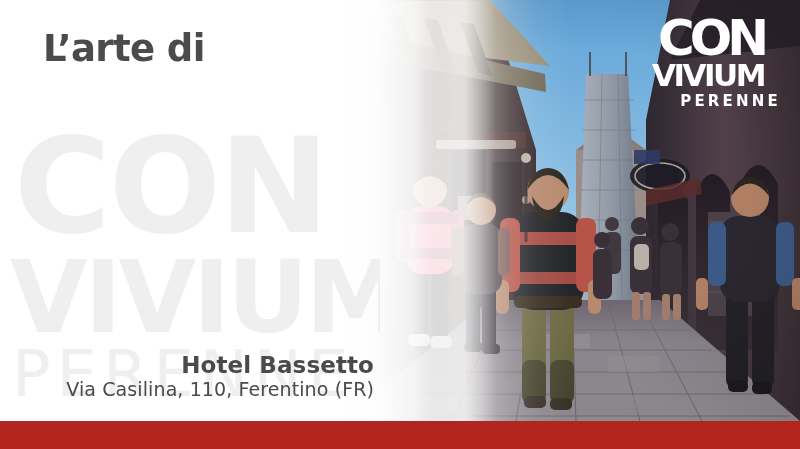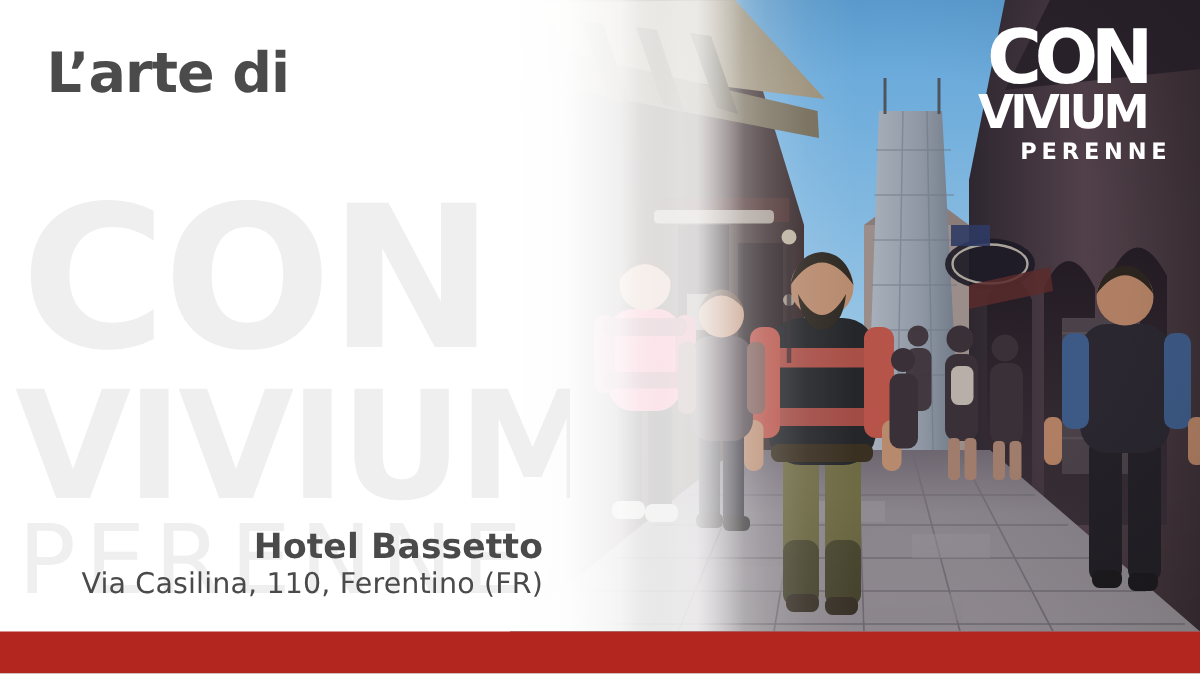--- a/index.html
+++ b/index.html
@@ -78,21 +78,21 @@
     letter-spacing:-3px;
   }
   .wm-perenne{
     position:absolute;left:12px;top:222px;
     font-size:64px;line-height:64px;
     font-weight:normal;
     letter-spacing:6px;
   }
 
   
-  .content{position:absolute;left:4px;top:0;width:420px;height:336px;}
+  .content{position:absolute;left:16px;top:0;width:420px;height:336px;}
 
   .headline{
     position:absolute;left:27px;top:30px;
     width:360px;
     color:#4b4b4b;
     font-weight:bold;
     font-size:37px;
     line-height:37px;
     letter-spacing:-0.6px;
   }

